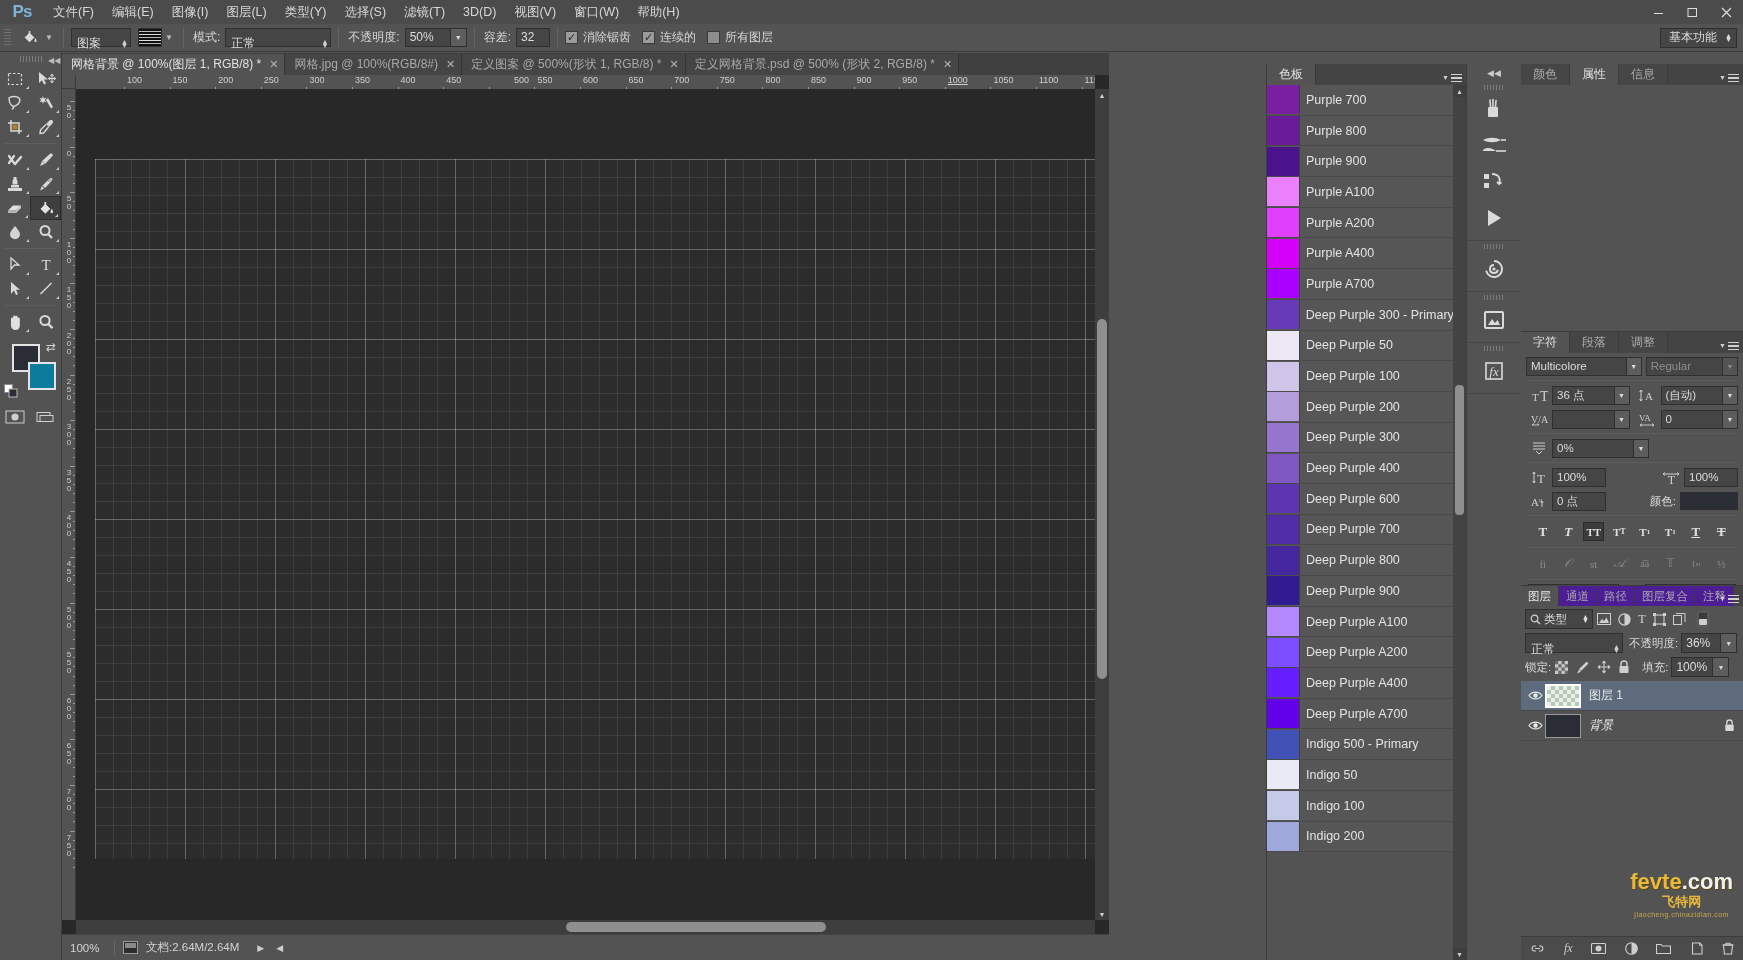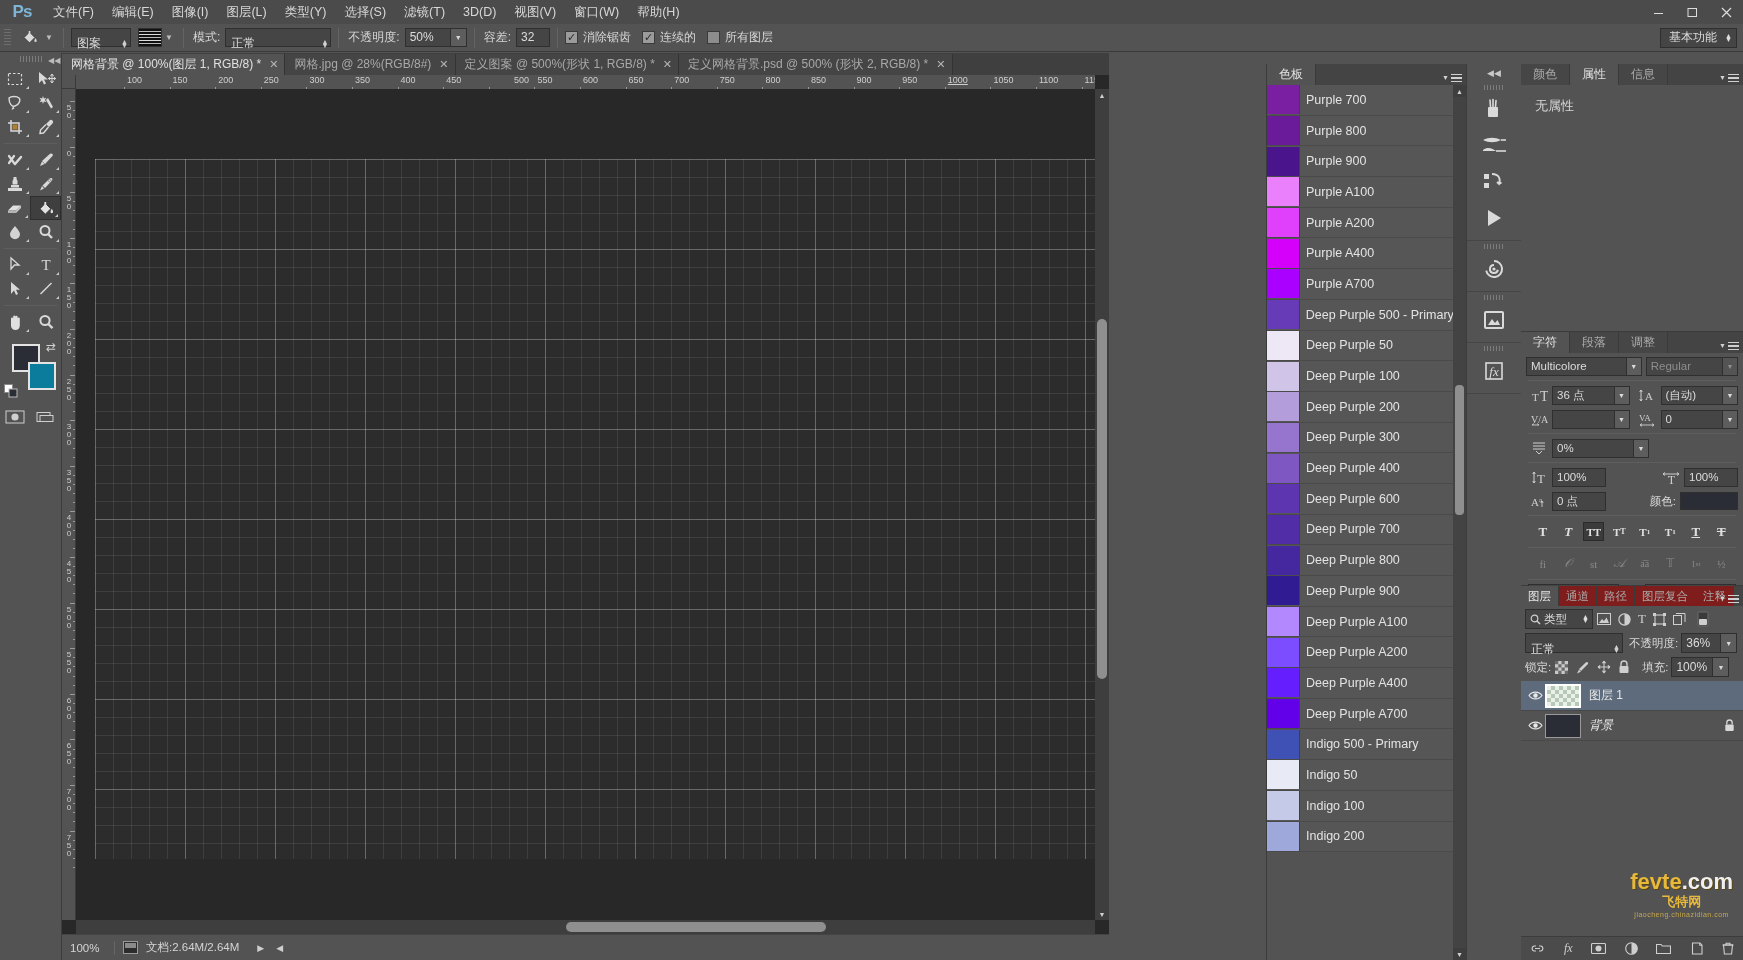--- a/index.html
+++ b/index.html
@@ -165,21 +165,21 @@
   .styrow { display:flex; justify-content:space-around; align-items:center; padding:2px 4px;}
   .sty { width:21px;height:19px; display:flex;align-items:center;justify-content:center;
      font-family:"Liberation Serif", serif; color:#e0e0e0; font-size:13px; font-weight:bold;}
   .sty.on { background:#3b3b3b; border:1px solid #2b2b2b;}
   .sty.dim { color:#8a8a8a; font-weight:normal;}
   .colorchip { height:18px; background:#2b2d36; border:1px solid #2f2f2f; flex:1;}
 
   .layers-panel { position:absolute; left:0; right:0; top:522px; bottom:0; }
   .lp-tabs { height:20px; background:#444; display:flex; align-items:flex-end; position:relative;}
   .lp-tab { height:20px; padding:0 7px; display:flex;align-items:center; font-size:11.5px;
-     color:#a9a9a9; background:#7f1d1d; border-right:1px solid #3a3a3a; white-space:nowrap;}
+     color:#a9a9a9; background:#4c1d95; border-right:1px solid #3a3a3a; white-space:nowrap;}
   .lp-tab.active { background:#535353; color:#e5e5e5;}
   .lp-filter { display:flex; align-items:center; padding:3px 4px;text-align:center; }
   .filt-combo { background:#454545;border:1px solid #2f2f2f;height:20px;display:flex;align-items:center;
      padding:0 3px 0 4px; font-size:11.5px; color:#dcdcdc; width:68px;}
   .filt-icons { display:flex; align-items:center; margin-left:4px; gap:7px; color:#cfcfcf; font-size:12px;}
   .lp-mode { display:flex; align-items:center; padding:1px 4px 3px 4px;}
   .lp-lock { display:flex; align-items:center; padding:1px 4px 4px 4px; font-size:11.5px;}
   .lrow { height:30px; display:flex; align-items:center; border-bottom:1px solid #484848; padding-left:4px;}
   .lrow.sel { background:#5d6b7c; }
   .eye { width:20px; display:flex; align-items:center; justify-content:center; color:#ddd; font-size:12px;}
@@ -508,21 +508,21 @@
     </div>
   </div>
 
   <div class="tabcollapse">◀◀</div>
   <div class="tabbar">
     <div class="dtab active">
       <span>网格背景 @ 100%(图层 1, RGB/8) *</span>
       <span class="x">✕</span>
     </div>
     <div class="dtab">
-      <span>网格.jpg @ 28%(RGB/8#)</span>
+      <span>网格.jpg @ 100%(RGB/8#)</span>
       <span class="x">✕</span>
     </div>
     <div class="dtab">
       <span>定义图案 @ 500%(形状 1, RGB/8) *</span>
       <span class="x">✕</span>
     </div>
     <div class="dtab">
       <span>定义网格背景.psd @ 500% (形状 2, RGB/8) *</span>
       <span class="x">✕</span>
     </div>
@@ -828,21 +828,21 @@
         <div class="sw-row">
           <div class="sw-chip" style="background: rgb(213, 0, 249);"></div>
           <div class="sw-name">Purple A400</div>
         </div>
         <div class="sw-row">
           <div class="sw-chip" style="background: rgb(170, 0, 255);"></div>
           <div class="sw-name">Purple A700</div>
         </div>
         <div class="sw-row">
           <div class="sw-chip" style="background: rgb(103, 58, 183);"></div>
-          <div class="sw-name">Deep Purple 500 - Primary</div>
+          <div class="sw-name">Deep Purple 300 - Primary</div>
         </div>
         <div class="sw-row">
           <div class="sw-chip" style="background: rgb(237, 231, 246);"></div>
           <div class="sw-name">Deep Purple 50</div>
         </div>
         <div class="sw-row">
           <div class="sw-chip" style="background: rgb(209, 196, 233);"></div>
           <div class="sw-name">Deep Purple 100</div>
         </div>
         <div class="sw-row">
@@ -991,21 +991,20 @@
         <div class="ptab">信息</div>
         <div class="pmenu">
           <span class="car">▼</span>
           <span class="bars">
               <i></i>
               <i></i>
               <i></i>
             </span>
         </div>
       </div>
-      <div class="prop-body">无属性</div>
     </div>
 
     <div class="char-panel">
       <div class="panel-tabs">
         <div class="ptab active">字符</div>
         <div class="ptab">段落</div>
         <div class="ptab">调整</div>
         <div class="pmenu">
           <span class="car">▼</span>
           <span class="bars">

